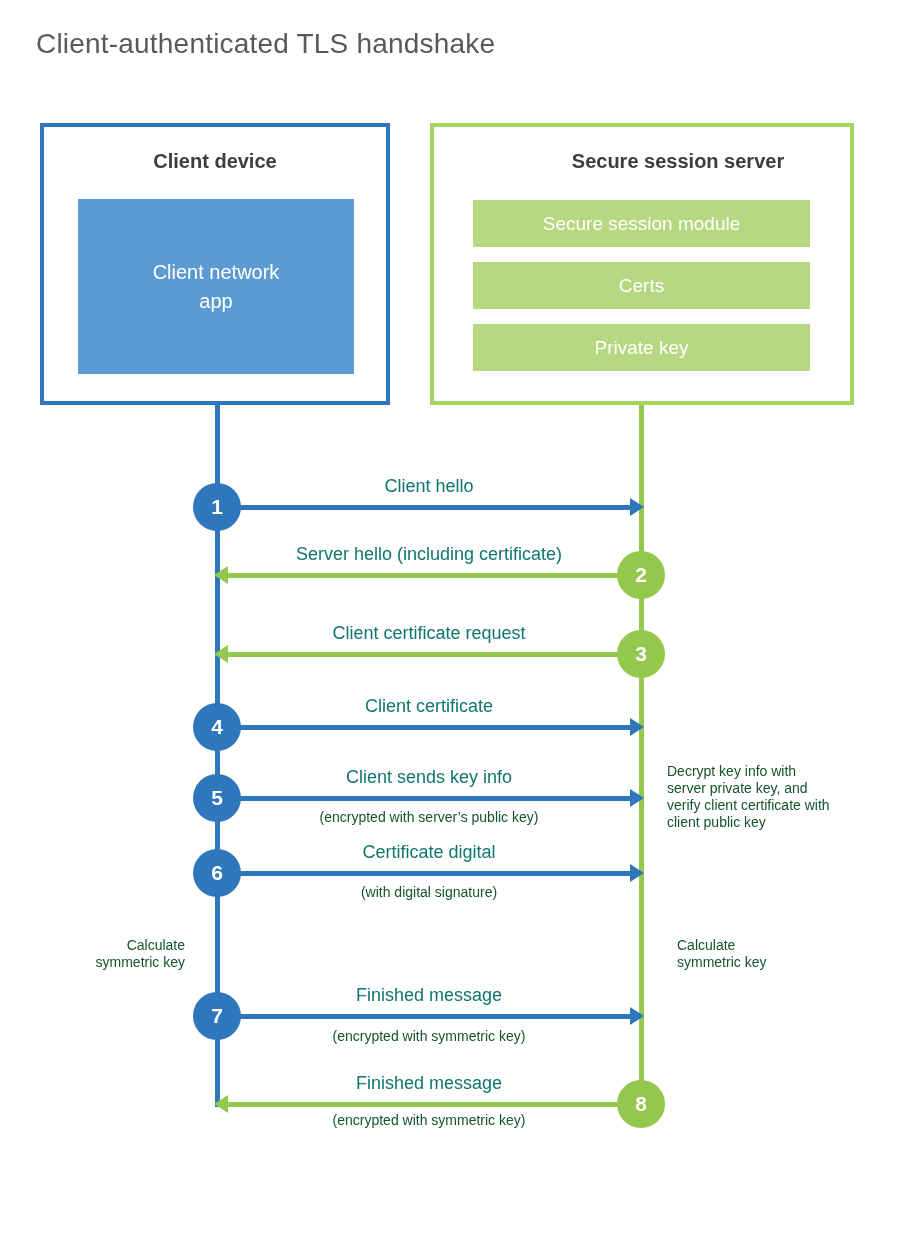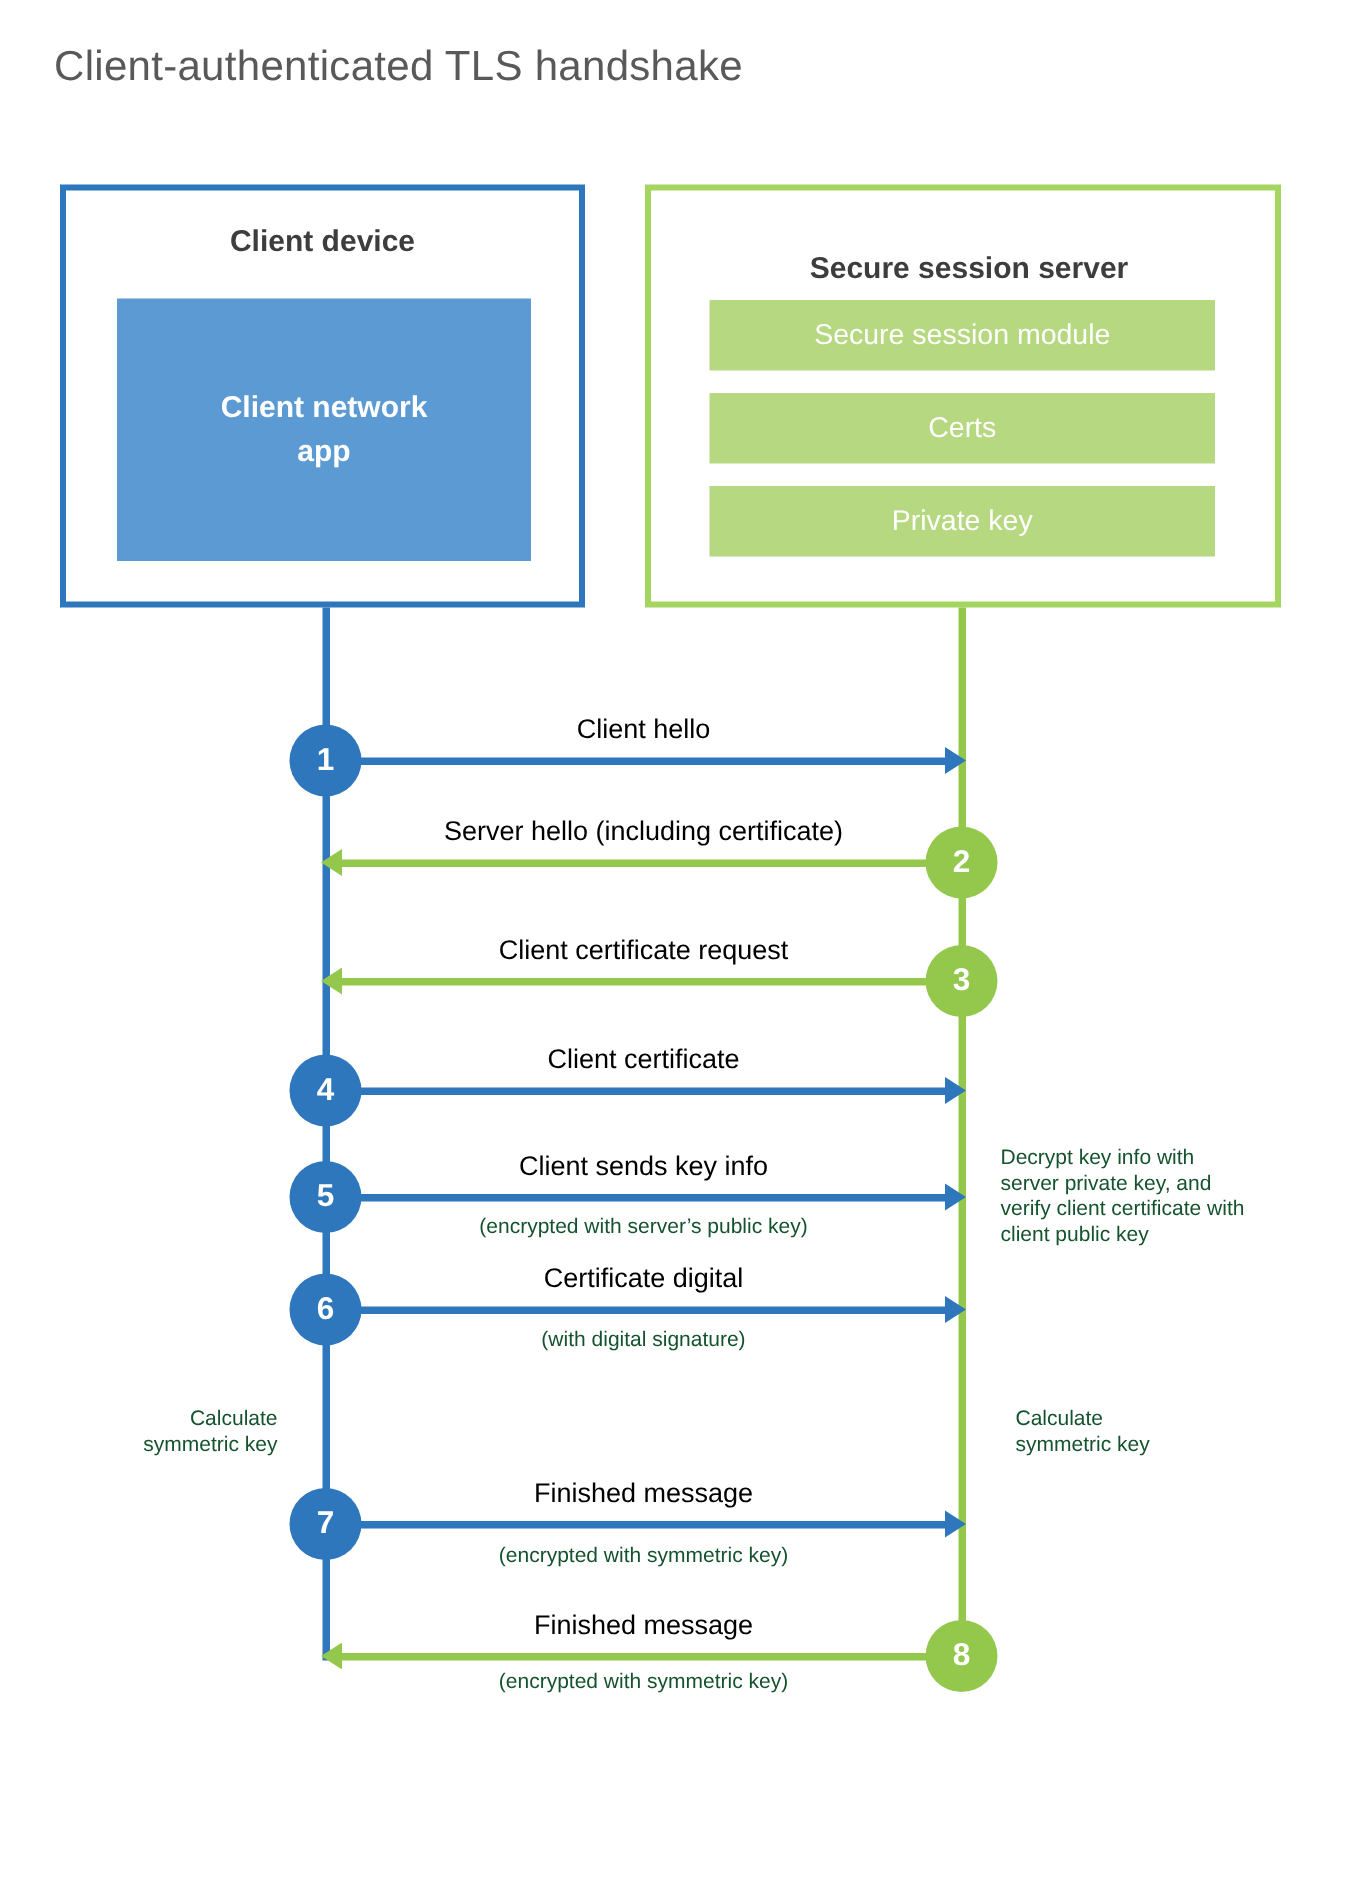--- a/index.html
+++ b/index.html
@@ -10,25 +10,25 @@
   .title{
     position:absolute;left:36px;top:28px;margin:0;
     font-size:28px;font-weight:400;color:#595959;letter-spacing:.2px;
   }
   
   .box{position:absolute;box-sizing:border-box;background:#fff;}
   .box.client{left:40px;top:123px;width:350px;height:282px;border:4px solid #2e77bd;}
   .box.server{left:430px;top:123px;width:424px;height:282px;border:4px solid #a4d55f;}
   .box-header{position:absolute;text-align:center;font-size:20px;font-weight:700;color:#3d3d3d;}
   .box-header.client{left:40px;top:150px;width:350px;}
-  .box-header.server{left:430px;top:168px;width:432px;}
+  .box-header.server{left:430px;top:150px;width:432px;padding-left:32px;}
   .app-box{
     position:absolute;left:78px;top:199px;width:276px;height:175px;background:#5b9ad2;
     display:flex;align-items:center;justify-content:center;text-align:center;
-    color:#ffffff;font-size:20px;line-height:1.45;font-weight:bold;
+    color:#ffffff;font-size:20px;line-height:1.45;
   }
   .app-box span{display:inline-block;width:160px;}
   .bar{
     position:absolute;left:473px;width:337px;height:47px;background:#b6d880;
     display:flex;align-items:center;justify-content:center;
     color:#ffffff;font-size:19px;
   }
   .bar.b1{top:200px;} .bar.b2{top:262px;} .bar.b3{top:324px;}
   
   .vline{position:absolute;width:5px;}
@@ -46,21 +46,21 @@
   .arrow{position:absolute;height:5px;z-index:2;}
   .arrow.right{left:218px;width:426px;}
   .arrow.left{left:214px;width:427px;}
   .arrow .shaft{position:absolute;top:0;height:5px;}
   .arrow.right .shaft{left:0;right:12px;background:#2e77bd;}
   .arrow.left .shaft{left:12px;right:0;background:#93c84d;}
   .arrow .head{position:absolute;top:-7px;width:0;height:0;border-top:9px solid transparent;border-bottom:9px solid transparent;}
   .arrow.right .head{right:0;border-left:14px solid #2e77bd;}
   .arrow.left .head{left:0;border-right:14px solid #93c84d;}
   
-  .lbl{position:absolute;left:239px;width:380px;text-align:center;font-size:18px;color:#000000;}
+  .lbl{position:absolute;left:239px;width:380px;text-align:center;font-size:18px;color:#0f766e;}
   .sub{position:absolute;left:239px;width:380px;text-align:center;font-size:14px;color:#14532d;}
   
   .note{position:absolute;font-size:14px;color:#14532d;line-height:17px;}
   .note.decrypt{left:667px;top:763px;width:168px;}
   .note.calc-left{left:85px;top:937px;width:100px;text-align:right;}
   .note.calc-right{left:677px;top:937px;width:105px;text-align:left;}
 </style>
 </head>
 <body>
 

